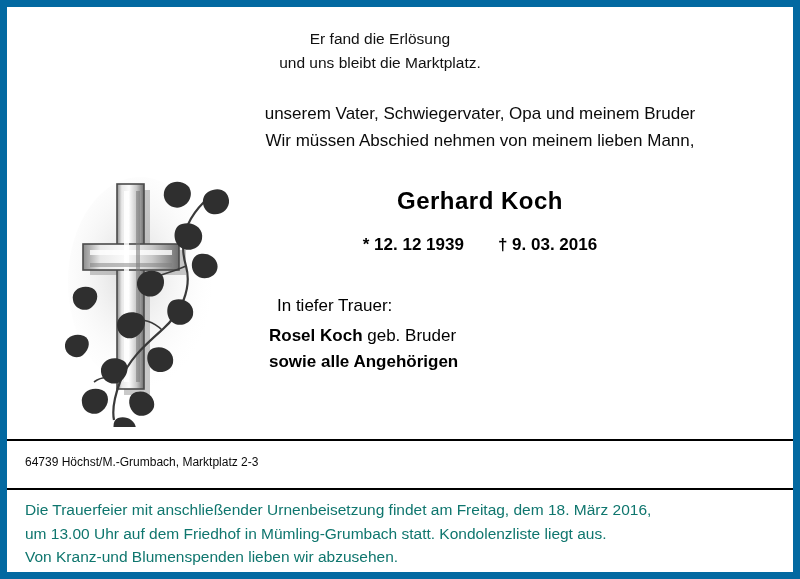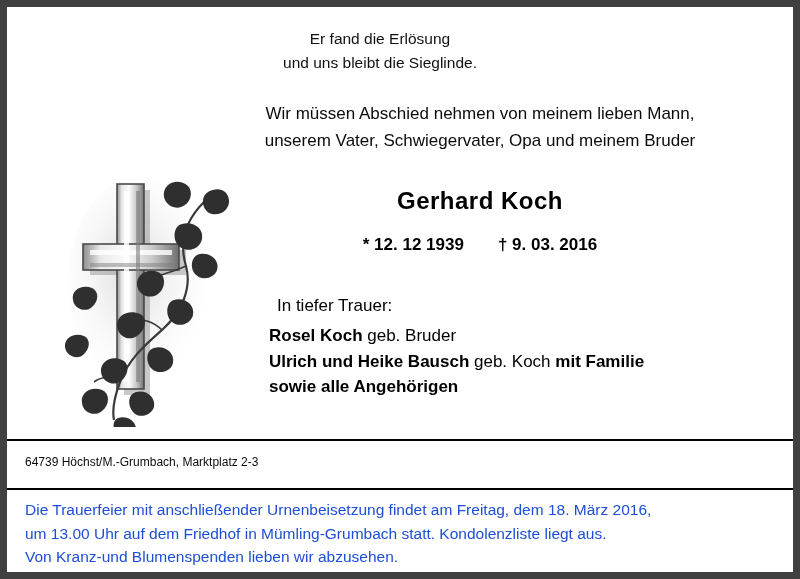--- a/index.html
+++ b/index.html
@@ -9,21 +9,21 @@
   }
   body {
     font-family: "Liberation Sans", sans-serif;
   }
   .obituary {
     position: relative;
     width: 800px;
     height: 579px;
     box-sizing: border-box;
     background: #ffffff;
-    border: 7px solid #404040;
+    border: 7px solid #0369a1;
     overflow: hidden;
   }
   .inner {
     position: relative;
     width: 100%;
     height: 100%;
     background: #ffffff;
   }
 
   
@@ -128,21 +128,21 @@
   }
 
   
   .footer {
     position: absolute;
     top: 491px;
     left: 18px;
     right: 14px;
     font-size: 15.5px;
     line-height: 1.52;
-    color: #1d4ed8;
+    color: #0f766e;
   }
   .footer span { display: block; }
 
   
   .graphic {
     position: absolute;
     left: 55px;
     top: 155px;
     width: 185px;
     height: 265px;
@@ -150,41 +150,38 @@
   .graphic svg { display: block; }
 </style>
 </head>
 <body>
 
 <div class="obituary">
   <div class="inner">
 
     <div class="epitaph">
       <span class="l1">Er fand die Erlösung</span>
-      <span class="l2">und uns bleibt die Sieglinde.</span>
+      <span class="l2">und uns bleibt die Marktplatz.</span>
     </div>
 
     <div class="intro">
+      <span>unserem Vater, Schwiegervater, Opa und meinem Bruder</span>
       <span>Wir müssen Abschied nehmen von meinem lieben Mann,</span>
-      <span>unserem Vater, Schwiegervater, Opa und meinem Bruder</span>
     </div>
 
     <div class="name">Gerhard Koch</div>
 
     <div class="dates">
       <span>* 12. 12 1939</span><span class="sep"></span><span>† 9. 03. 2016</span>
     </div>
 
     <div class="mourners">
       <div class="heading">In tiefer Trauer:</div>
       <div class="row">
         <b>Rosel Koch</b><span> geb. Bruder</span><b></b>
-      </div>
-      <div class="row">
-        <b>Ulrich und Heike Bausch</b><span> geb. Koch </span><b>mit Familie</b>
       </div>
       <div class="row">
         <b>sowie alle Angehörigen</b>
       </div>
     </div>
 
     <div class="divider"></div>
 
     <div class="address">64739 Höchst/M.-Grumbach, Marktplatz 2-3</div>
 

